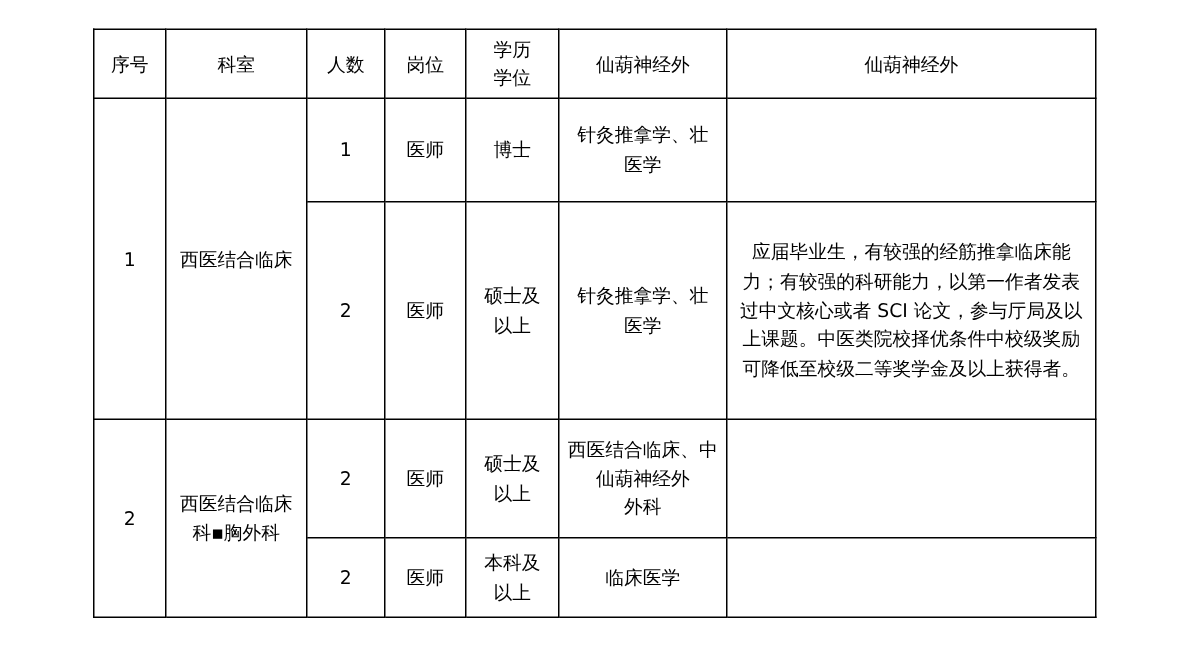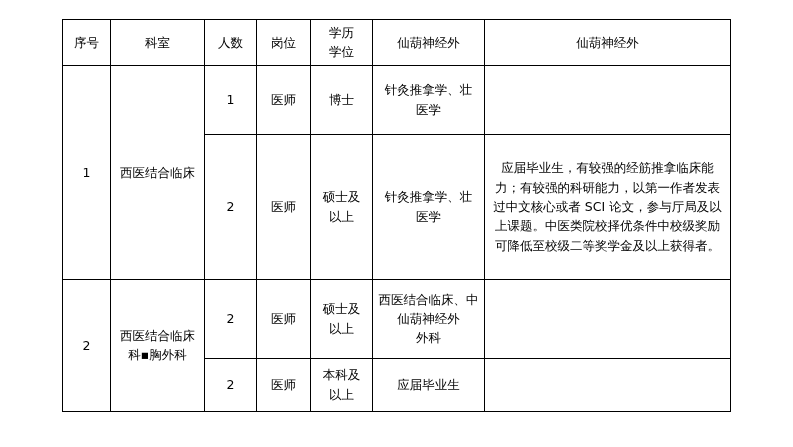--- a/index.html
+++ b/index.html
@@ -149,19 +149,19 @@
           <td class="empty-other"></td>
         </tr>
 
         <tr>
           <td class="cell-h-sm">2</td>
           <td>医师</td>
           <td>
             <span class="two-line">本科及</span>
             <span class="two-line">以上</span>
           </td>
-          <td>应届毕业生</td>
+          <td>临床医学</td>
           <td class="empty-other"></td>
         </tr>
       </tbody>
     </table>
   </div>
 </div>
 
 </body></html>

